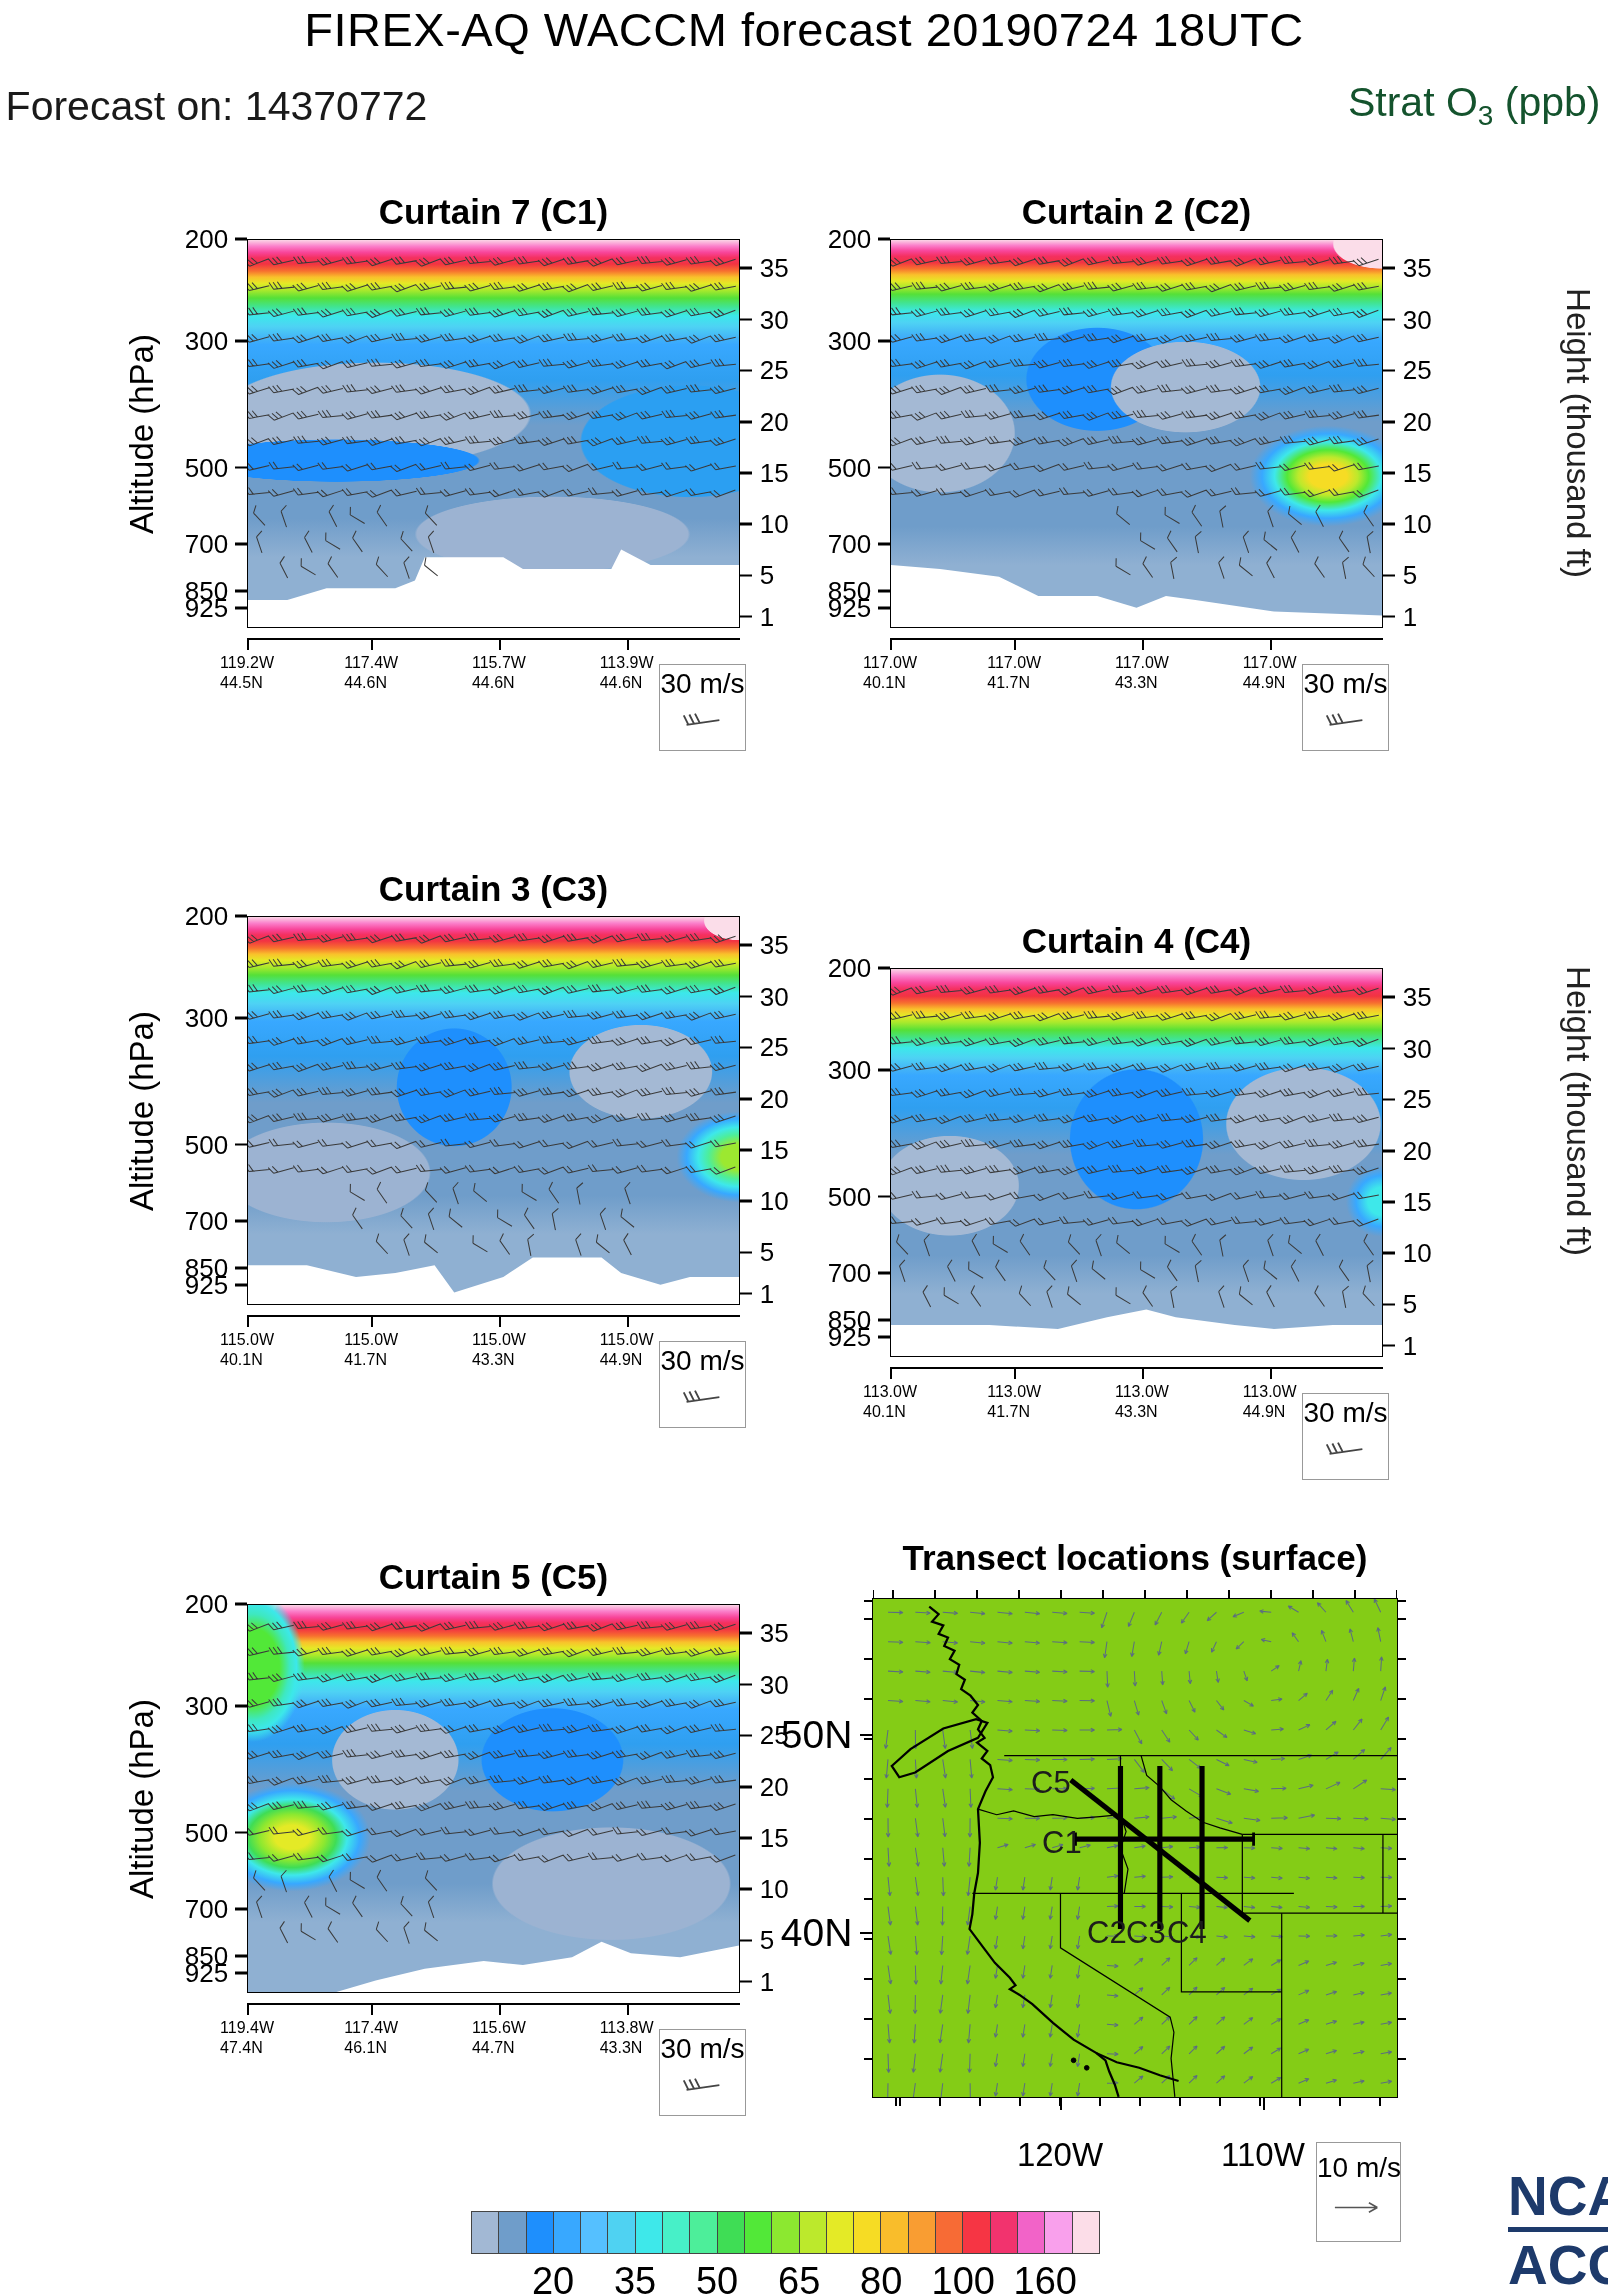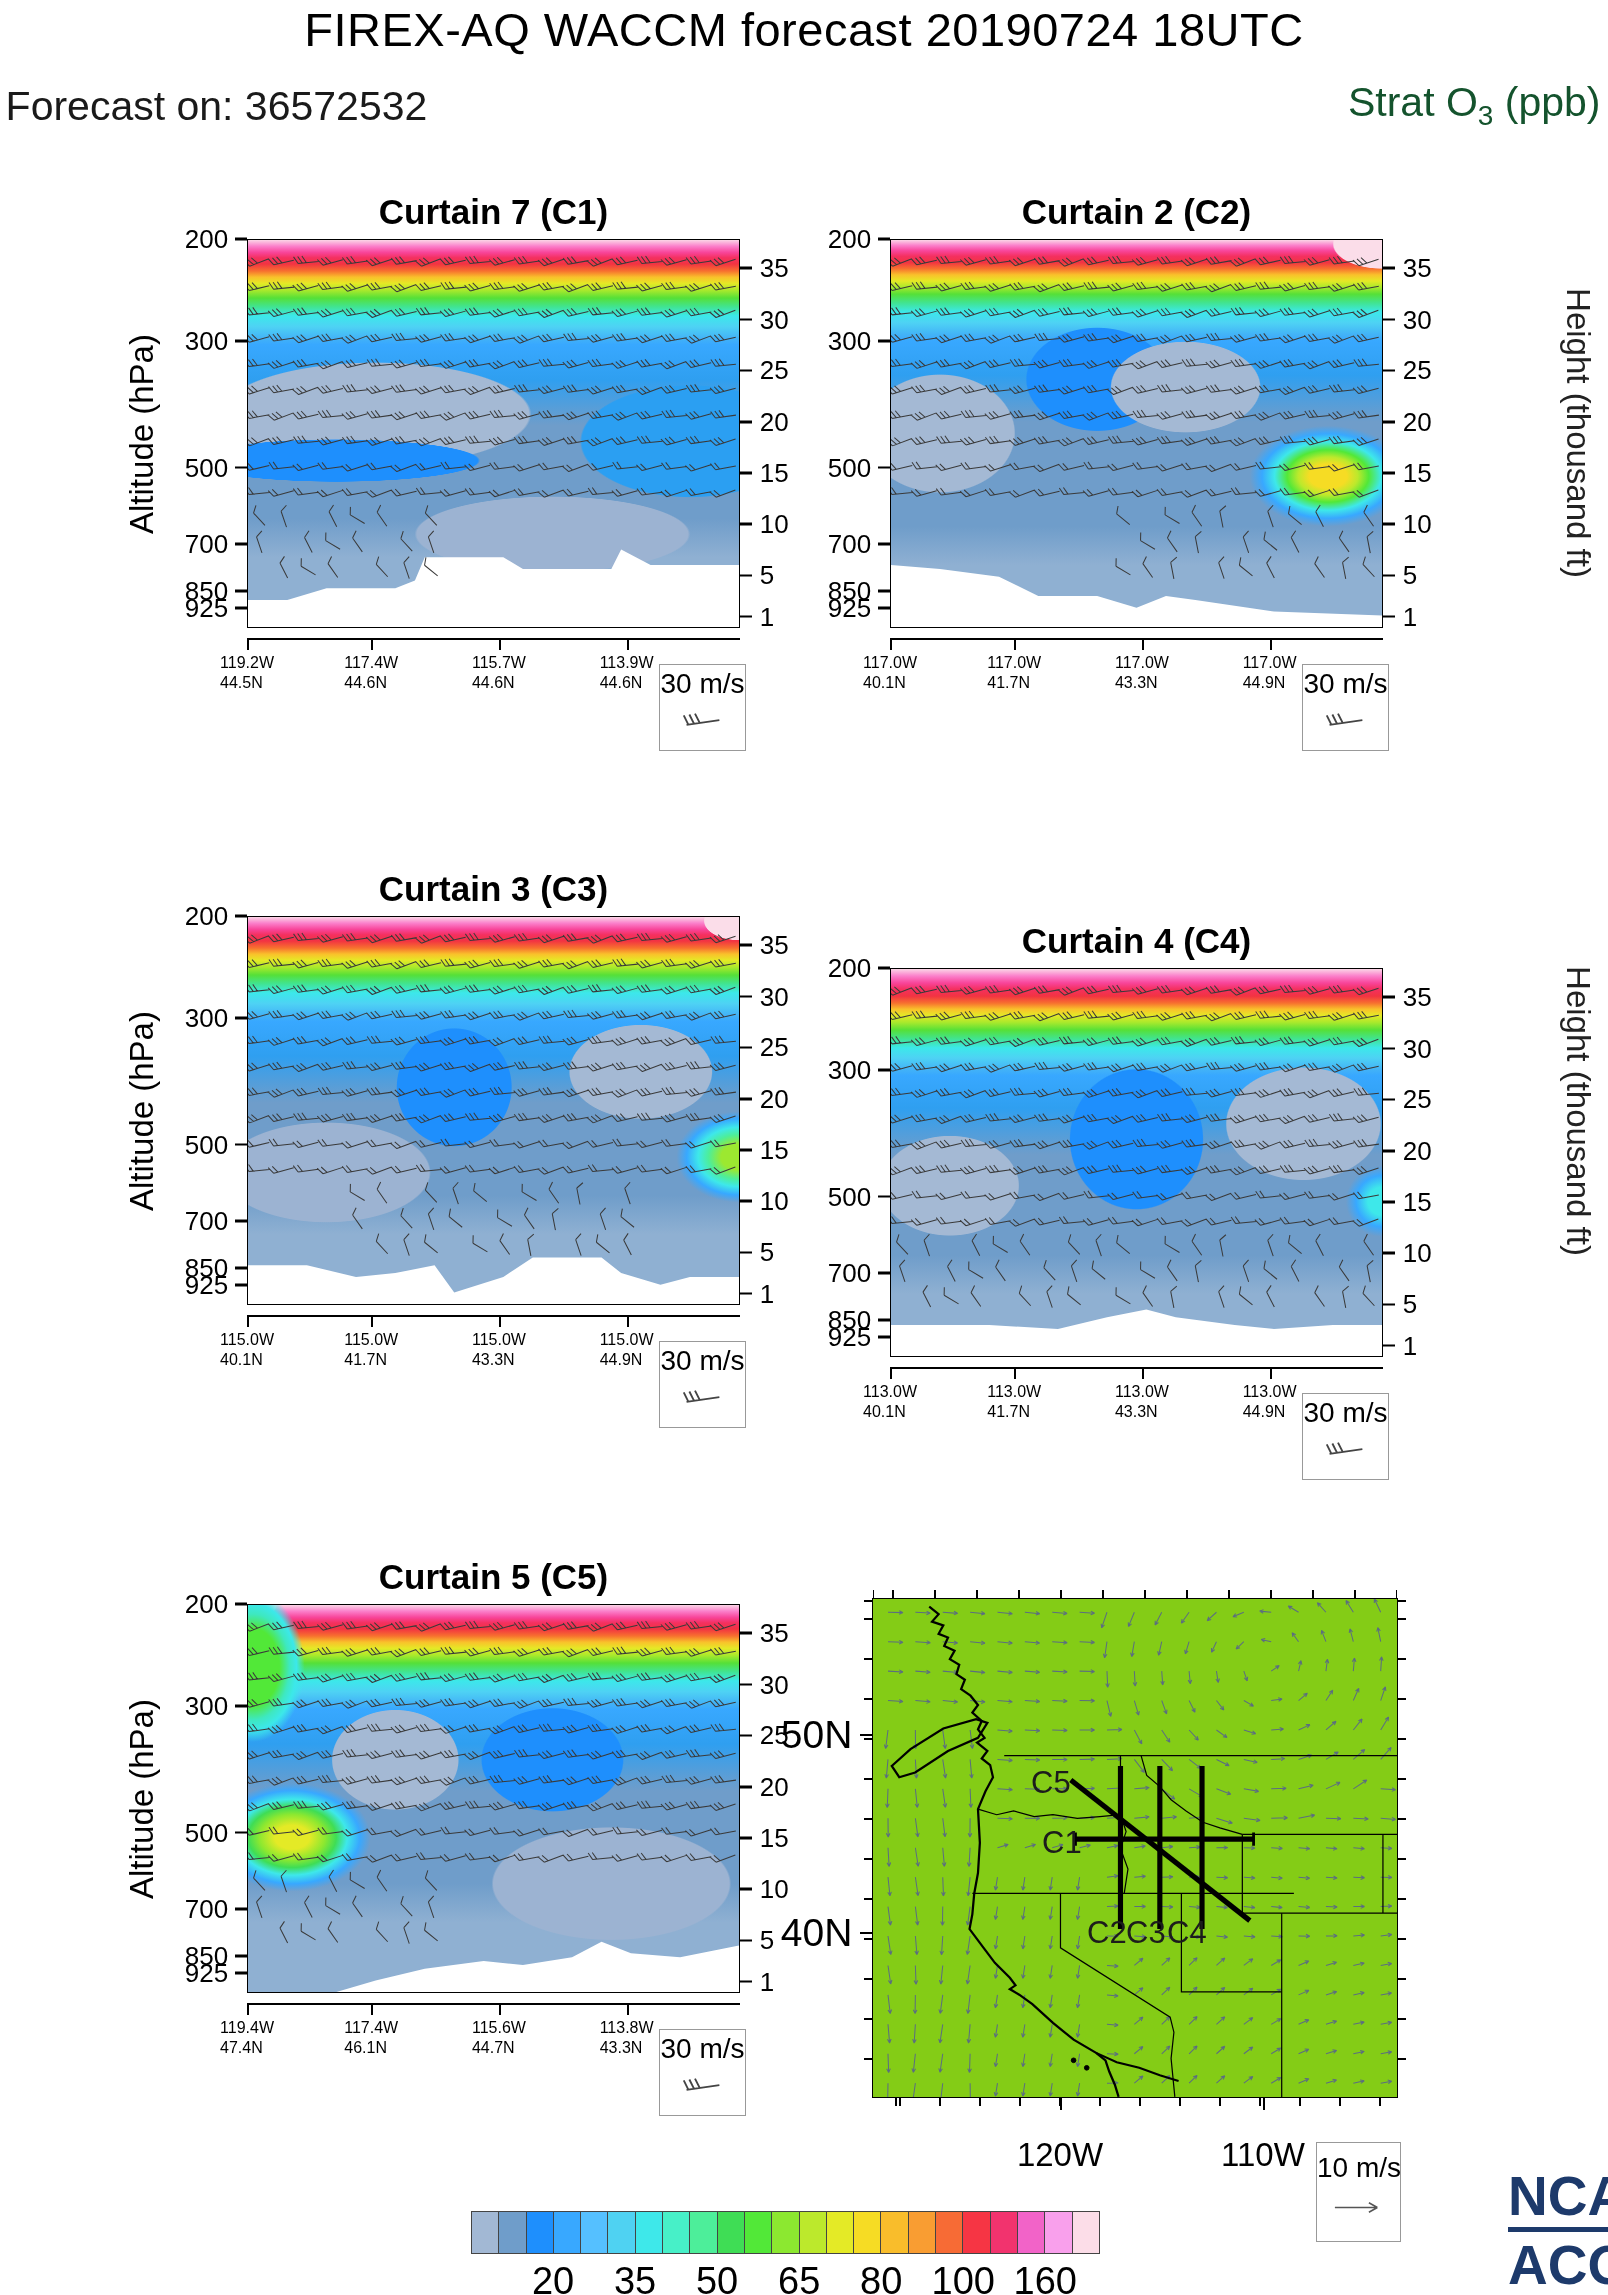--- a/index.html
+++ b/index.html
@@ -110,21 +110,21 @@
   .cblab{position:absolute;top:49px;transform:translateX(-50%);font-size:38px}
 
   
   .logo{position:absolute;left:1508px;top:2168px;color:#1d3a6b;font-weight:700;font-size:55px;line-height:1.02;white-space:nowrap}
   .logoline{height:5.6px;background:#1d3a6b;width:202px;margin:2.8px 0 4.7px}
 </style>
 </head>
 <body>
 
 <h1 id="main-title">FIREX-AQ WACCM forecast 20190724 18UTC</h1>
-<div id="forecast-on">Forecast on: 36572532</div>
+<div id="forecast-on">Forecast on: 14370772</div>
 <div id="species"><span>Strat O</span><sub>3</sub><span> (ppb)</span></div>
 
 <div class="hlab" style="top:433px">Height (thousand ft)</div>
 <div class="hlab" style="top:1111px">Height (thousand ft)</div>
 
 <section class="curtain" style="left:247px;top:239px">
   <h3 class="ctitle">Curtain 7 (C1)</h3>
   <div class="ylab">Altitude (hPa)</div>
   <div class="ltick" style="top:0%">
       <span>200</span>
@@ -575,20 +575,21 @@
   <div class="xlab" style="left:77%">
       <span>113.8W</span>
       <span>43.3N</span>
     </div>
   <div class="blegend"><span>30 m/s</span><svg viewBox="0 0 48 26">
         <path d="M7,20 L42,15 M9,20 l-5,-10 M15,19 l-5,-10 M21,18 l-5,-10"></path>
       </svg></div>
 </section>
 
 <section class="mappanel">
+  <h3 class="mtitle">Transect locations (surface)</h3>
   <div class="mlt" style="top:137px">
       <span>50N</span>
       <i></i>
     </div>
   <div class="mlt" style="top:335px">
       <span>40N</span>
       <i></i>
     </div>
   <div class="mapbox">
     <div class="stickL"></div>

